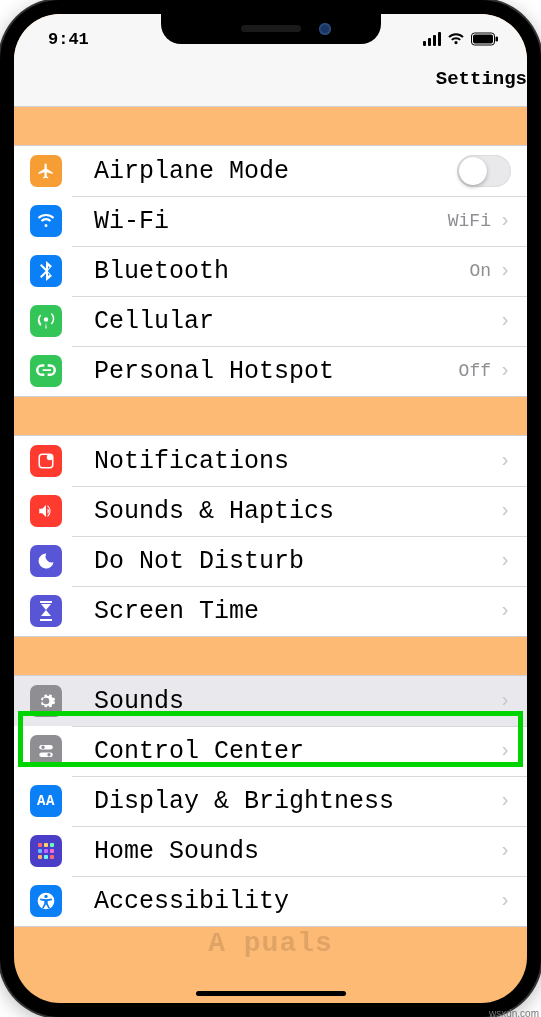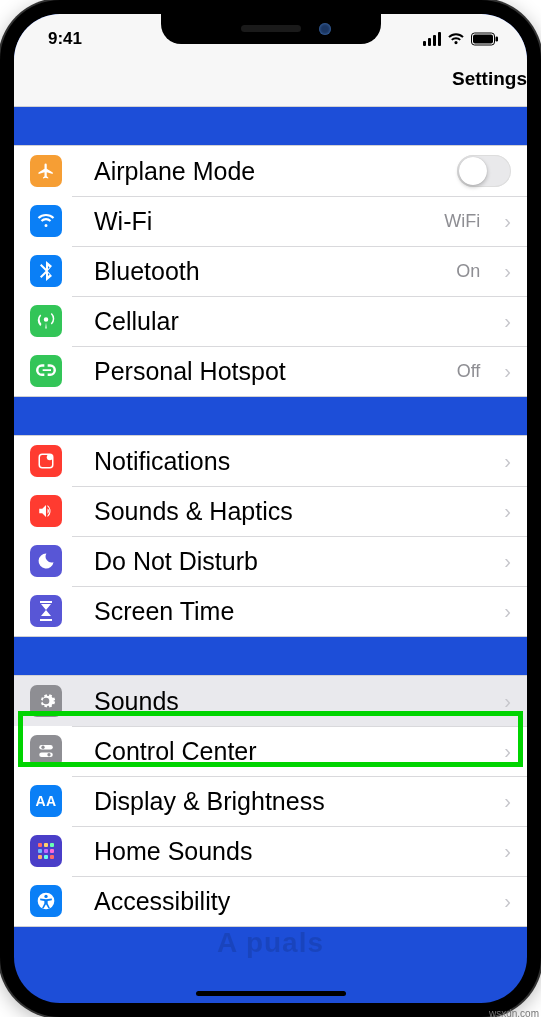--- a/index.html
+++ b/index.html
@@ -20,23 +20,24 @@
     inset: 0;
     background: #000;
     border-radius: 60px;
     padding: 14px;
     box-shadow: 0 0 0 2px #333, 0 4px 20px rgba(0,0,0,.3);
   }
   .screen {
     position: relative;
     width: 100%;
     height: 100%;
-    background: #1d4ed8;
+    background: #fdba74;
     border-radius: 46px;
     overflow: hidden;
+    font-family: Liberation Mono, monospace;
   }
   
   .notch {
     position: absolute;
     top: 0;
     left: 50%;
     transform: translateX(-50%);
     width: 220px;
     height: 30px;
     background: #000;
@@ -131,21 +132,21 @@
     color:#fff;
   }
   .label {
     flex: 1;
     font-size: 25px;
     color: #000;
   }
   .value {
     font-size: 18px;
     color: #8e8e93;
-    margin-right: 24px;
+    margin-right: 8px;
   }
   .chev {
     color: #c7c7cc;
     font-size: 20px;
     line-height:1;
   }
   
   .toggle {
     width: 54px;
     height: 32px;

